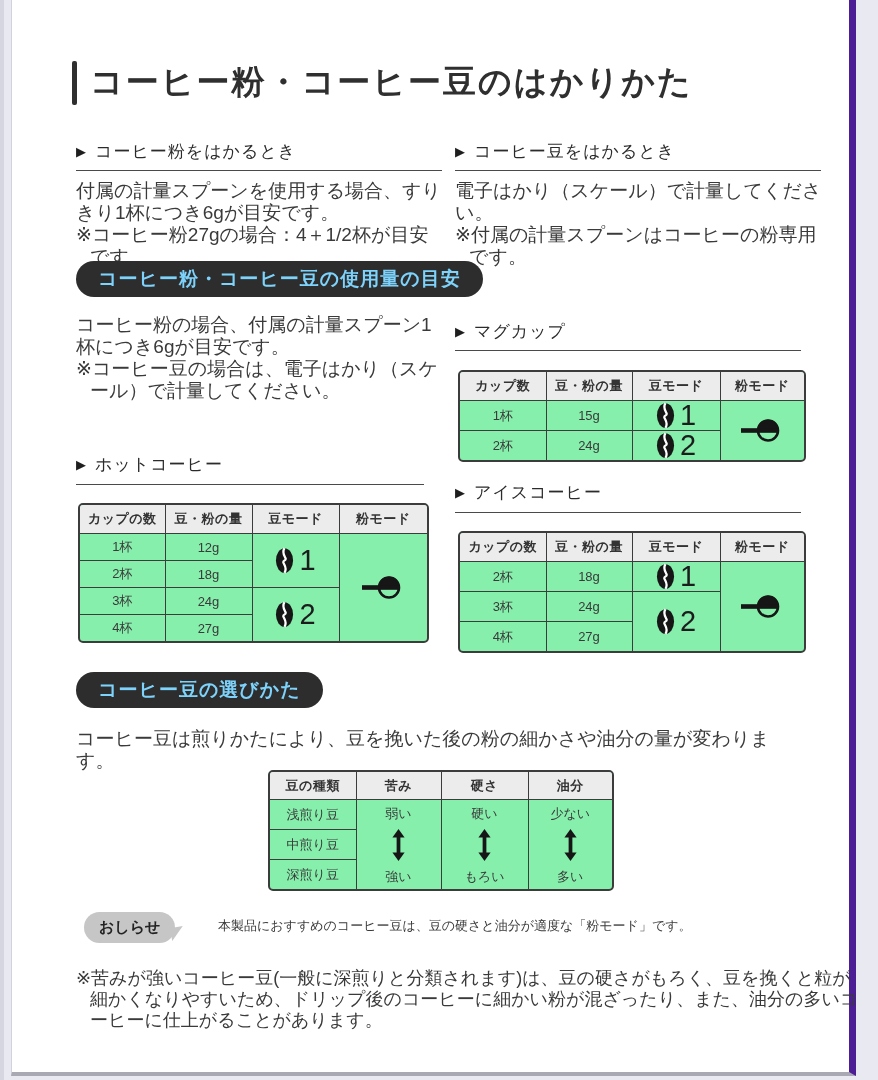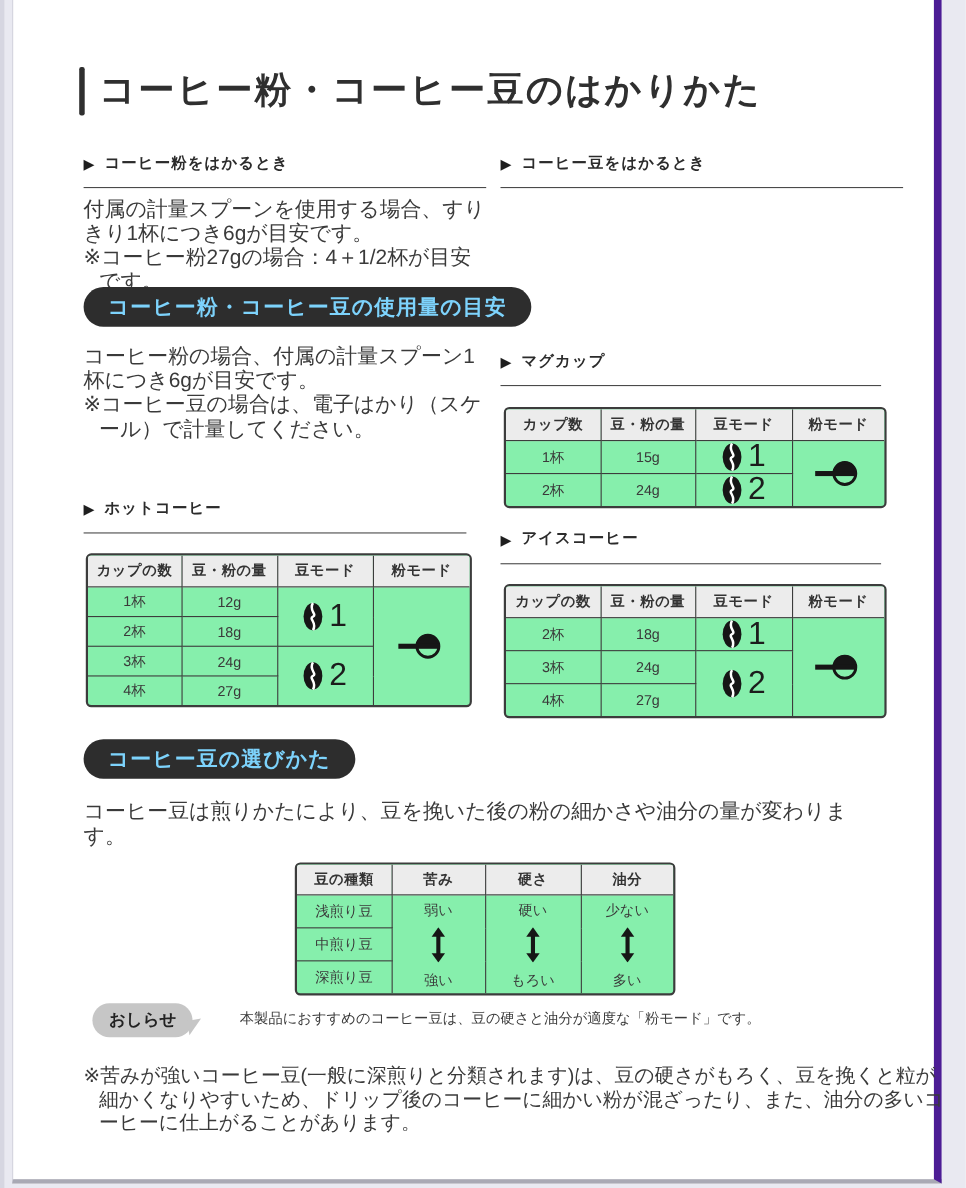--- a/index.html
+++ b/index.html
@@ -17,21 +17,21 @@
     border-bottom:4px solid #a9a9b4;
     box-sizing:border-box;
   }
   
   .title-row{position:absolute;left:60px;top:60px;display:flex;align-items:center;gap:13px;}
   .title-bar{width:5px;height:44px;background:#2f2f2f;border-radius:2px;}
   .title-text{font-size:33px;font-weight:bold;color:#2f2f2f;letter-spacing:2px;white-space:nowrap;}
   
   .col-heading{position:absolute;display:flex;align-items:center;gap:9px;}
   .tri{font-size:13px;color:#1e1e1e;line-height:1;}
-  .h-text{font-size:14px;font-weight:bold;color:#2b2b2b;letter-spacing:1px;white-space:nowrap;}
+  .h-text{font-size:17px;font-weight:normal;color:#2b2b2b;letter-spacing:1px;white-space:nowrap;}
   .rule{position:absolute;border-top:1.5px solid #4a4a4a;height:0;}
   
   .para{position:absolute;font-size:19px;line-height:22px;color:#3a3a3a;}
   .para p{margin:0;}
   .hang{padding-left:14px;text-indent:-14px;}
   
   .banner{
     position:absolute;background:#2d2d2d;color:#7dd3fc;
     font-size:19px;font-weight:bold;letter-spacing:1px;
     padding:5px 22px;border-radius:18px;white-space:nowrap;
@@ -88,20 +88,24 @@
   <div class="para" style="left:64px;top:180px;width:368px;">
     <p>付属の計量スプーンを使用する場合、すりきり1杯につき6gが目安です。</p>
     <p class="hang">※コーヒー粉27gの場合：4＋1/2杯が目安です。</p>
   </div>
 
   <div class="col-heading" style="left:443px;top:140px;">
     <span class="tri">▶</span>
     <span class="h-text">コーヒー豆をはかるとき</span>
   </div>
   <div class="rule" style="left:443px;top:170px;width:366px;"></div>
+  <div class="para" style="left:443px;top:180px;width:372px;">
+    <p>電子はかり（スケール）で計量してください。</p>
+    <p class="hang">※付属の計量スプーンはコーヒーの粉専用です。</p>
+  </div>
 
   <div class="banner" style="left:64px;top:261px;">コーヒー粉・コーヒー豆の使用量の目安</div>
 
   <div class="para" style="left:64px;top:314px;width:368px;">
     <p>コーヒー粉の場合、付属の計量スプーン1杯につき6gが目安です。</p>
     <p class="hang">※コーヒー豆の場合は、電子はかり（スケール）で計量してください。</p>
   </div>
 
   <div class="col-heading" style="left:443px;top:320px;">
     <span class="tri">▶</span>
@@ -296,21 +300,21 @@
         </tr>
       </tbody>
     </table>
   </div>
 
   <div class="banner" style="left:64px;top:672px;">コーヒー豆の選びかた</div>
   <div class="para" style="left:64px;top:728px;width:700px;">
     <p>コーヒー豆は煎りかたにより、豆を挽いた後の粉の細かさや油分の量が変わります。</p>
   </div>
 
-  <div class="tblwrap" style="left:256px;top:770px;margin-top:14px;">
+  <div class="tblwrap" style="left:256px;top:770px;">
     <table class="t-choose">
       <colgroup>
           <col style="width:86px">
           <col style="width:85px">
           <col style="width:87px">
           <col style="width:84px">
         </colgroup>
       <thead>
         <tr>
           <th>豆の種類</th>

